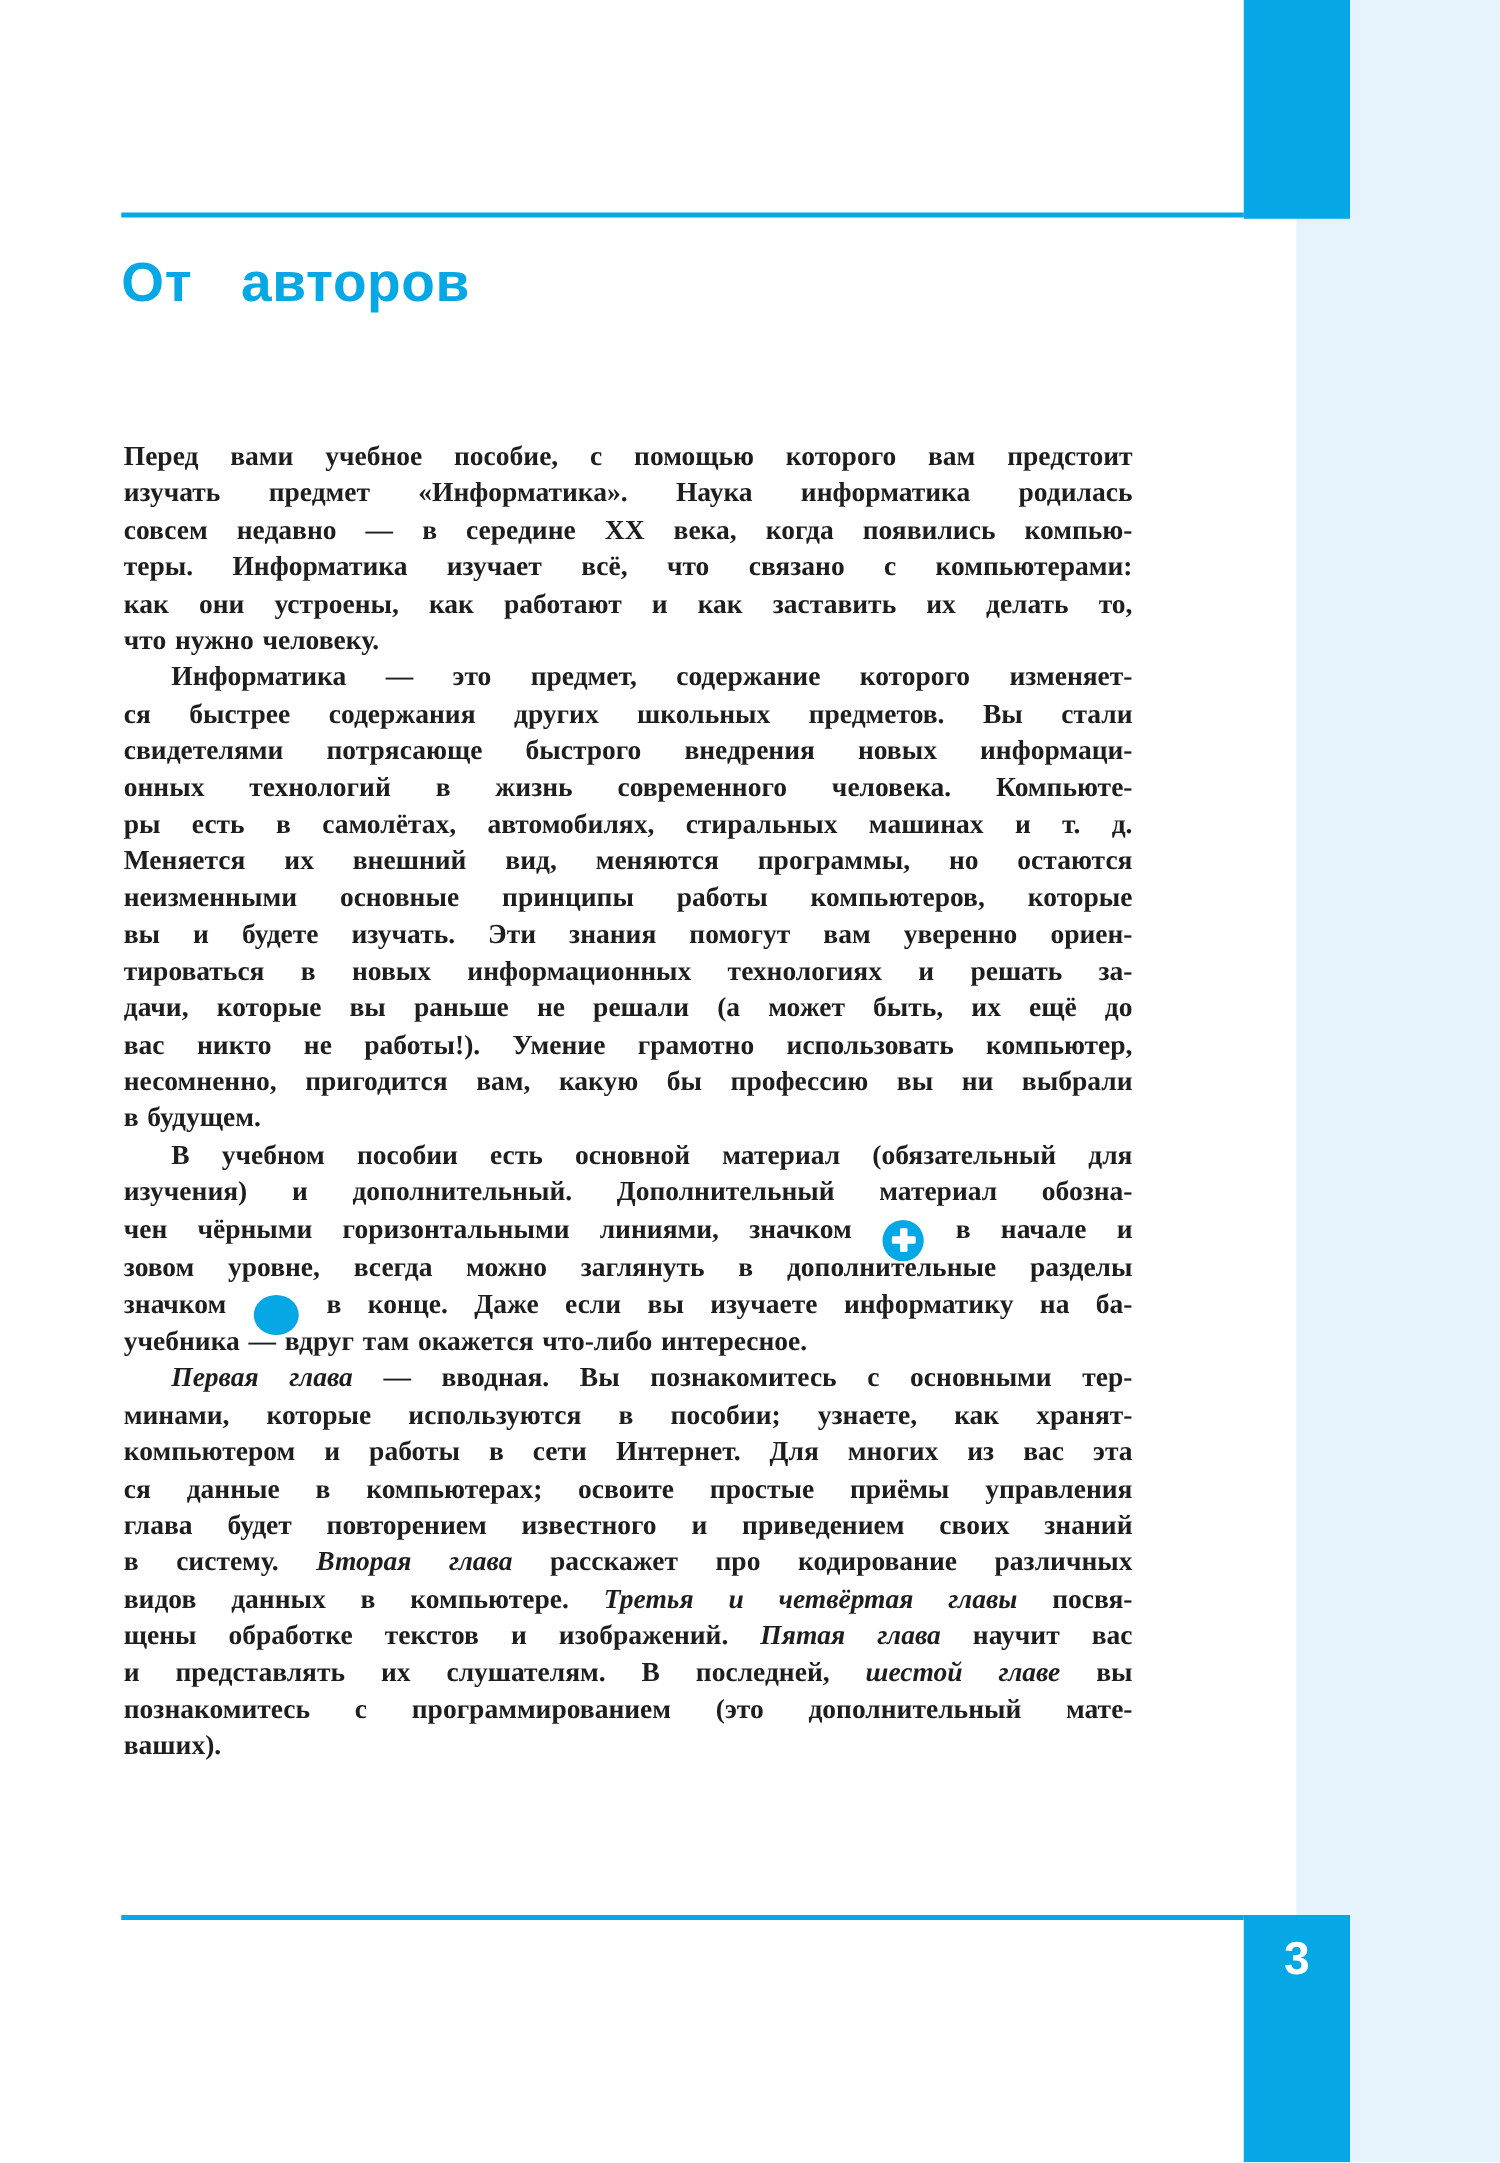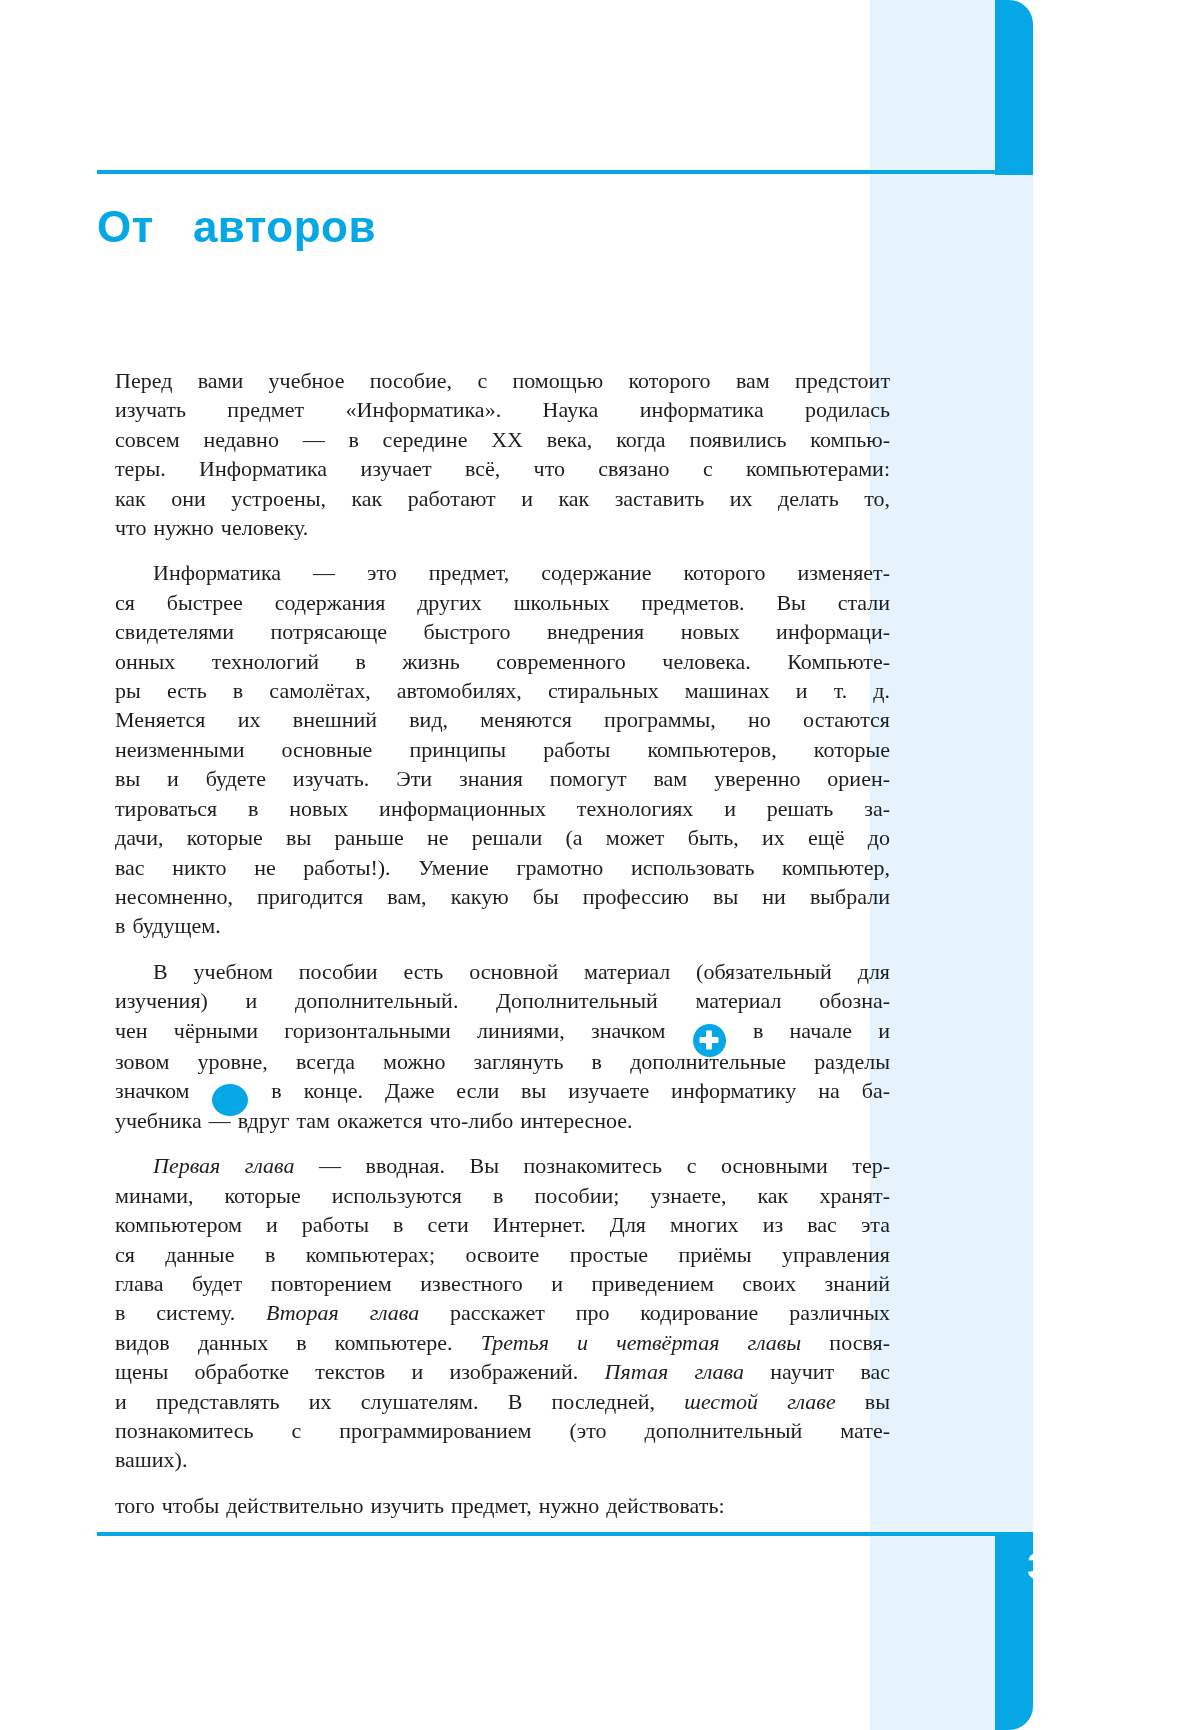--- a/index.html
+++ b/index.html
@@ -4,26 +4,25 @@
 <style>
   :root {
     --accent: #05a7e5;
     --band: #e6f3fc;
     --text: #1e1e1e;
   }
   * { margin: 0; padding: 0; box-sizing: border-box; }
   html, body { background: #ffffff; }
   .page {
     position: relative;
-    width: 1033px;
+    width: 1200px;
     height: 1730px;
     background: #ffffff;
     overflow: hidden;
     font-family: "Liberation Serif", "DejaVu Serif", serif;
-    border-radius: 24px;
   }
   
   .band {
     position: absolute;
     top: 0; right: 0;
     width: 163px; height: 100%;
     background: var(--band);
   }
   
   .corner-bar {
@@ -61,21 +60,21 @@
   .body-text {
     position: absolute;
     left: 99px;
     top: 350px;
     width: 807px;
     font-size: 22px;
     line-height: 29.4px;
     color: var(--text);
     word-spacing: 1.5px;
   }
-  .paragraph { margin: 16px; }
+  .paragraph { margin: 0; font-weight: bold; }
   .tl {
     text-align: justify;
     text-align-last: justify;
   }
   .tl.last { text-align-last: left; }
   .tl.indent { text-indent: 38px; }
   .tl i { font-style: italic; }
   
   .inline-icon {
     display: inline-block;
@@ -155,20 +154,19 @@
         <div class="tl">ся данные в компьютерах; освоите простые приёмы управления</div>
         <div class="tl">глава будет повторением известного и приведением своих знаний</div>
         <div class="tl">в систему. <i>Вторая глава</i> расскажет про кодирование различных</div>
         <div class="tl">видов данных в компьютере. <i>Третья и четвёртая главы</i> посвя-</div>
         <div class="tl">щены обработке текстов и изображений. <i>Пятая глава</i> научит вас</div>
         <div class="tl">и представлять их слушателям. В последней, <i>шестой главе</i> вы</div>
         <div class="tl">познакомитесь с программированием (это дополнительный мате-</div>
         <div class="tl last">ваших).</div>
       </div>
       <div class="paragraph">
-        <div class="tl last">того чтобы действительно изучить предмет, нужно действовать:</div>
       </div>
     </div>
   <div class="rule bottom-rule"></div>
   <div class="corner-bar bottom">
     <span class="pagenum">3</span>
   </div>
 </div>
 
 </body></html>

